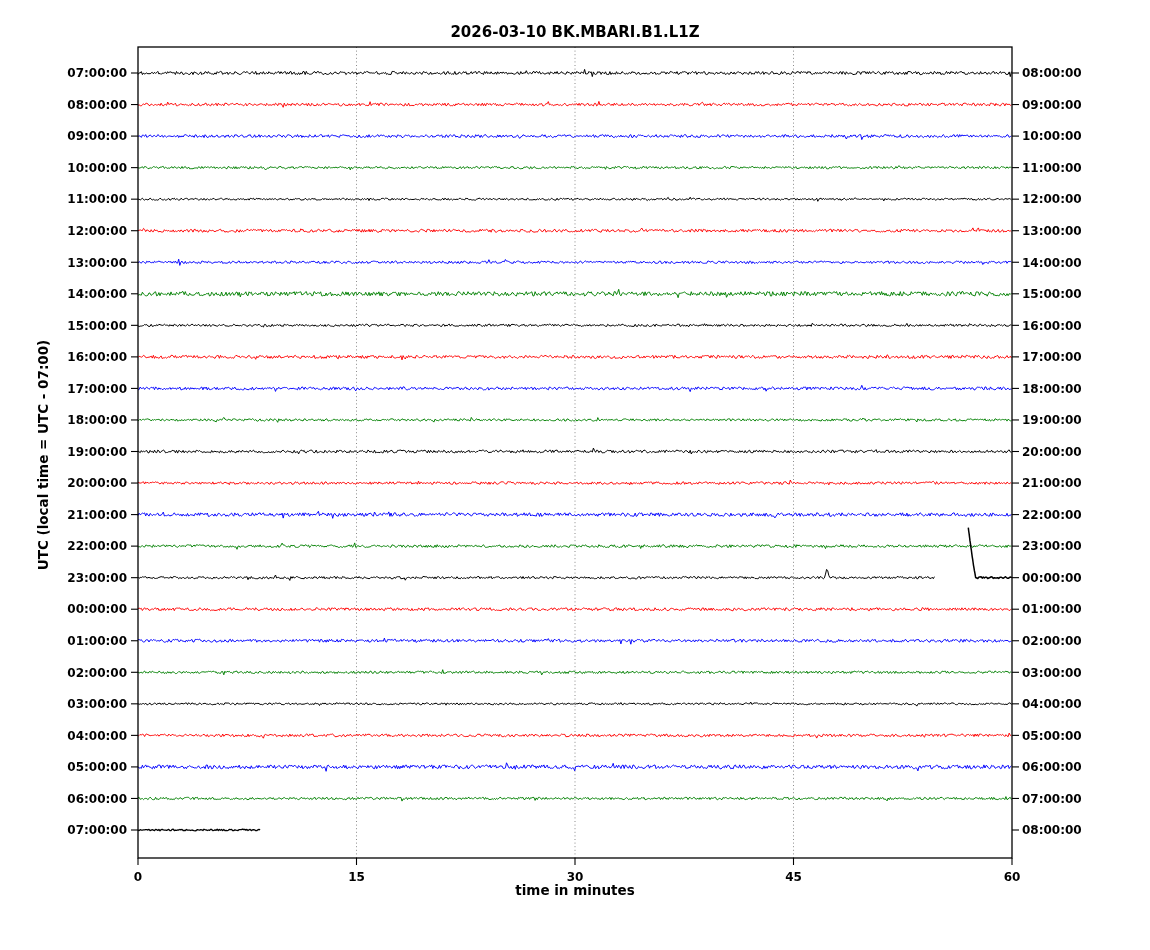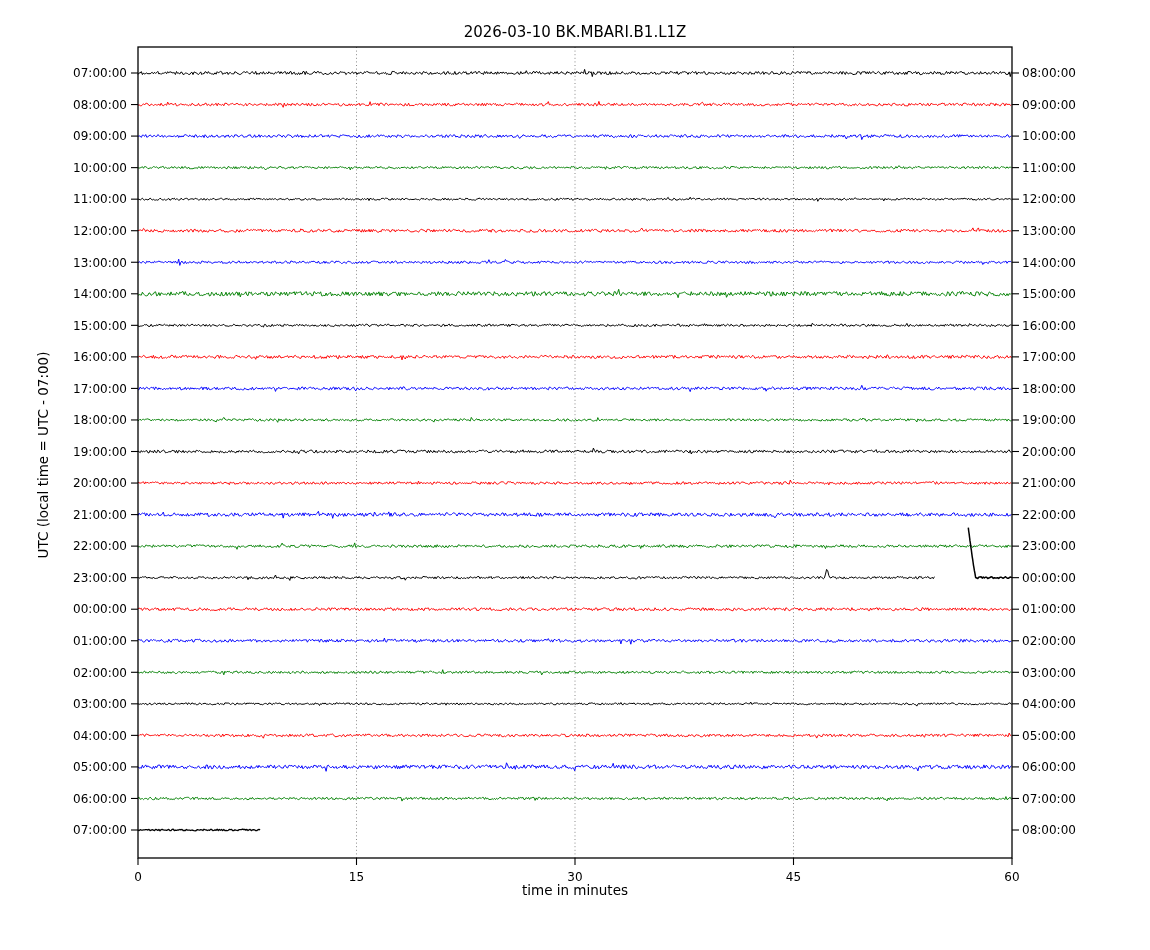--- a/index.html
+++ b/index.html
@@ -1,17 +1,17 @@
 <!DOCTYPE html>
 <html><head>
 <meta charset="utf-8">
 <style>
   html,body{margin:0;padding:0;background:#ffffff;}
   .fig{position:relative;width:1150px;height:950px;background:#ffffff;
-       font-family:"DejaVu Sans","Liberation Sans",sans-serif;overflow:hidden;}
+       font-family:"DejaVu Sans","Liberation Sans",sans-serif;overflow:hidden;font-weight:bold;}
   svg{position:absolute;top:0;left:0;}
   svg text{fill:#000000;font-family:"DejaVu Sans","Liberation Sans",sans-serif;}
   .t-title{font-size:15px;}
   .t-tick{font-size:12px;}
   .t-axis{font-size:13.5px;}
 </style>
 </head>
 <body>
 
 <div class="fig">

